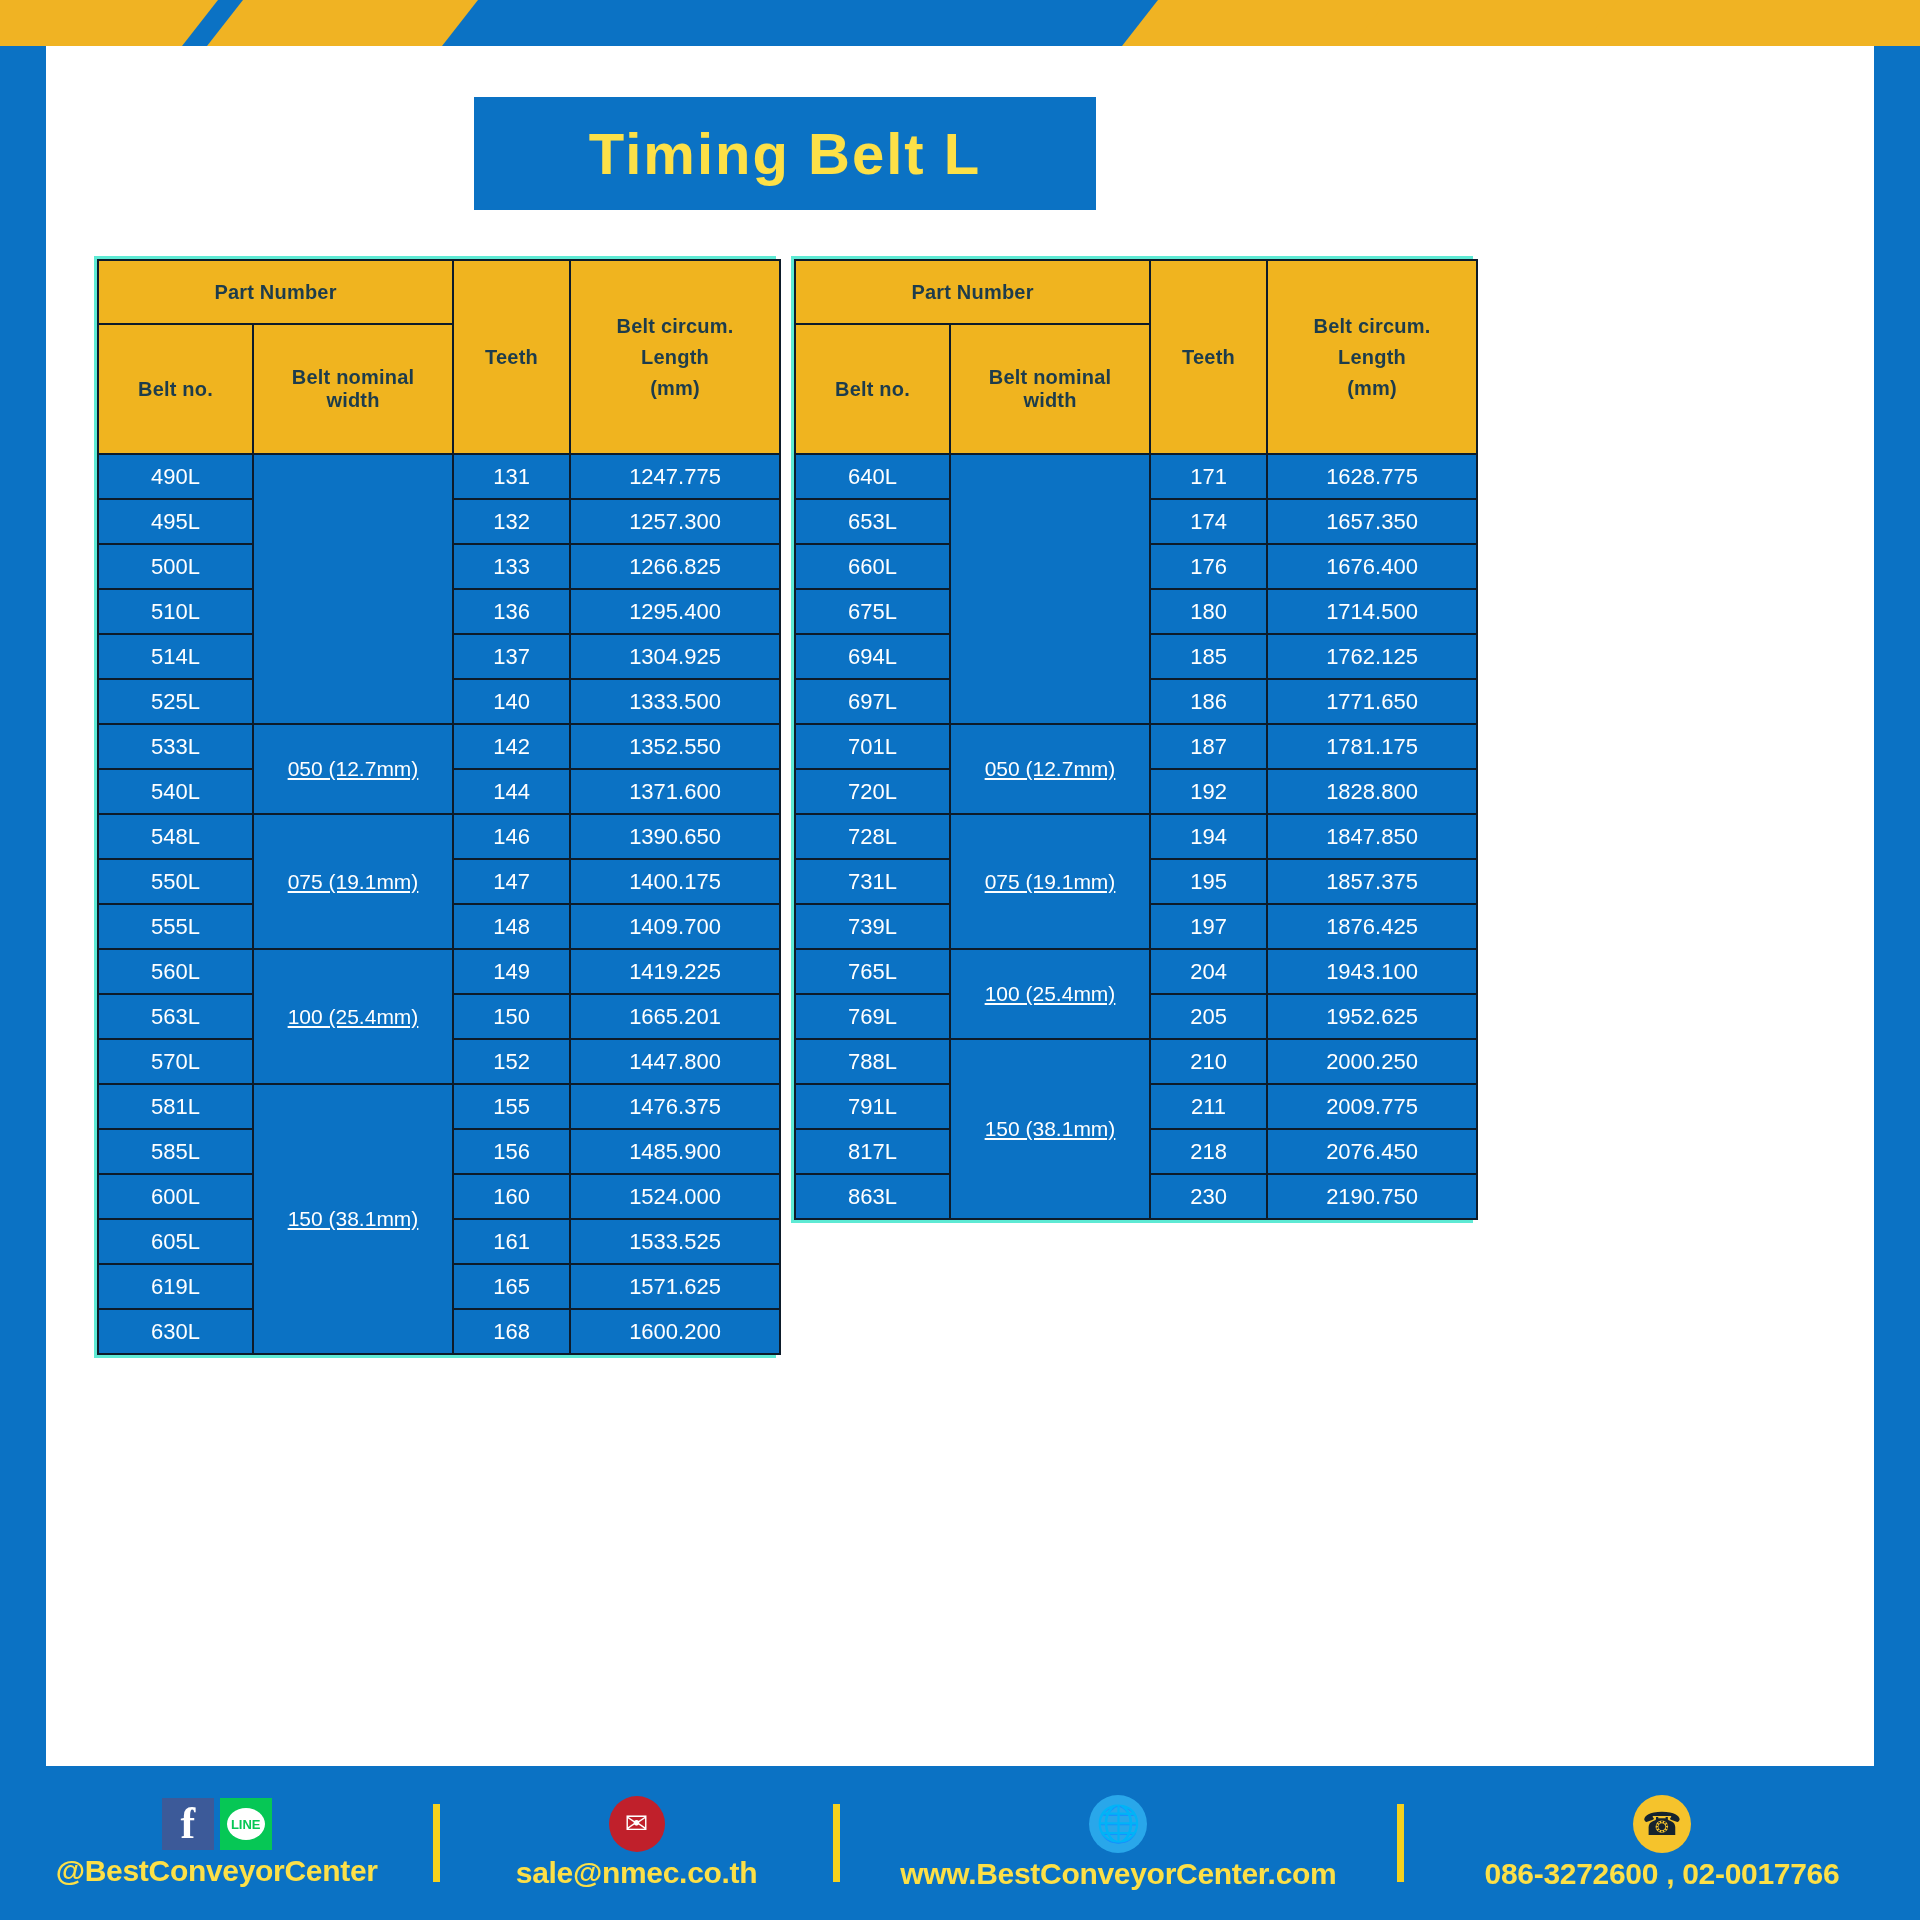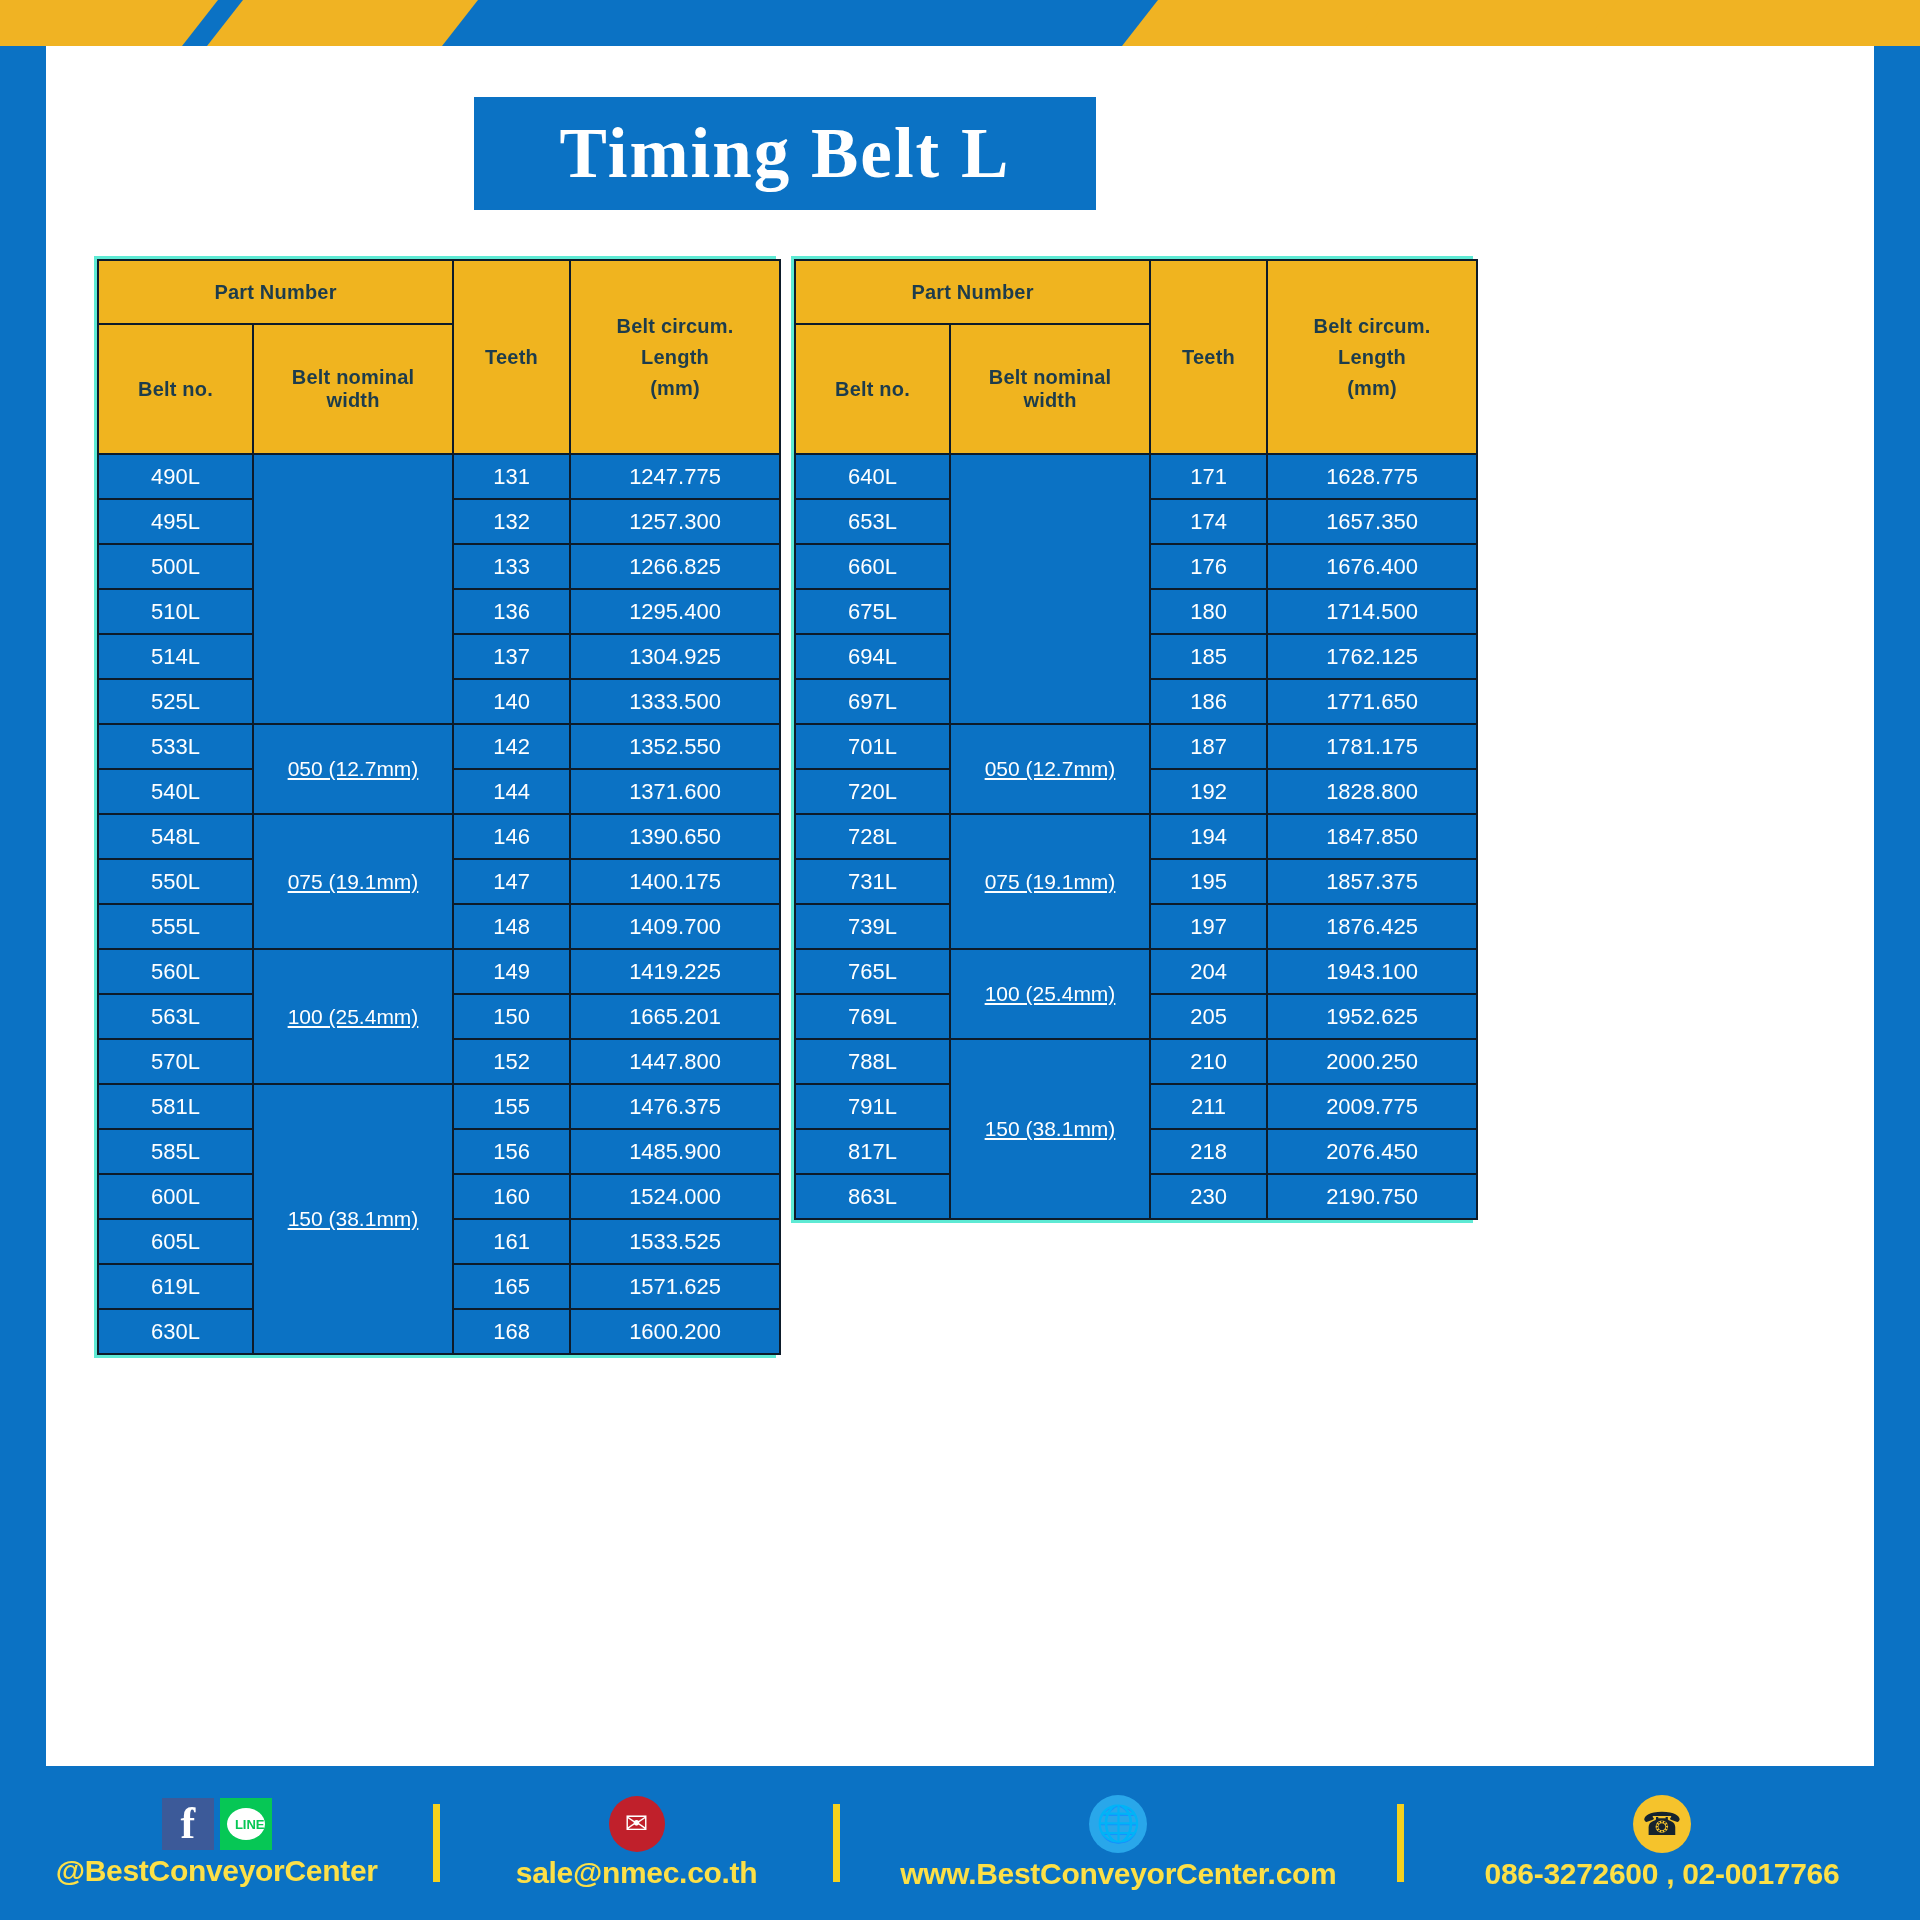--- a/index.html
+++ b/index.html
@@ -40,26 +40,25 @@
 
   
   #title-bar {
     position: absolute;
     left: 474px; top: 97px;
     width: 622px; height: 113px;
     background: #0B72C4;
     display: flex; align-items: center; justify-content: center;
   }
   #title-text {
-    color: #ffffff;
-    font-size: 71px;
+    color: #fde047;
+    font-size: 58px;
     font-weight: bold;
     letter-spacing: 2px;
     line-height: 1;
-    font-family: Liberation Serif, serif;
   }
 
   
   #watermark {
     position: absolute;
     left: 180px; top: 640px;
     width: 330px; height: 330px;
     opacity: 0.10;
     pointer-events: none;
   }
@@ -146,21 +145,21 @@
     font-size: 44px; color: #fff; line-height: 1;
   }
   .line-icon {
     width: 52px; height: 52px; background: #06C755; position: relative;
     display: flex; align-items: center; justify-content: center;
   }
   .line-bubble {
     width: 38px; height: 32px; background: #fff; border-radius: 50% 50% 50% 50%;
     display: flex; align-items: center; justify-content: center;
   }
-  .line-bubble span { color: #06C755; font-size: 13px; font-weight: bold; padding-left: 8px; }
+  .line-bubble span { color: #06C755; font-size: 13px; font-weight: bold; }
   .mail-icon {
     width: 56px; height: 56px; border-radius: 50%; background: #C0202B;
     display: flex; align-items: center; justify-content: center;
   }
   .mail-icon span { color: #fff; font-size: 28px; line-height: 1; }
   .globe-icon {
     width: 58px; height: 58px; border-radius: 50%; background: #29A7EA;
     display: flex; align-items: center; justify-content: center;
   }
   .globe-icon span { color: #fff; font-size: 36px; line-height: 1; }

